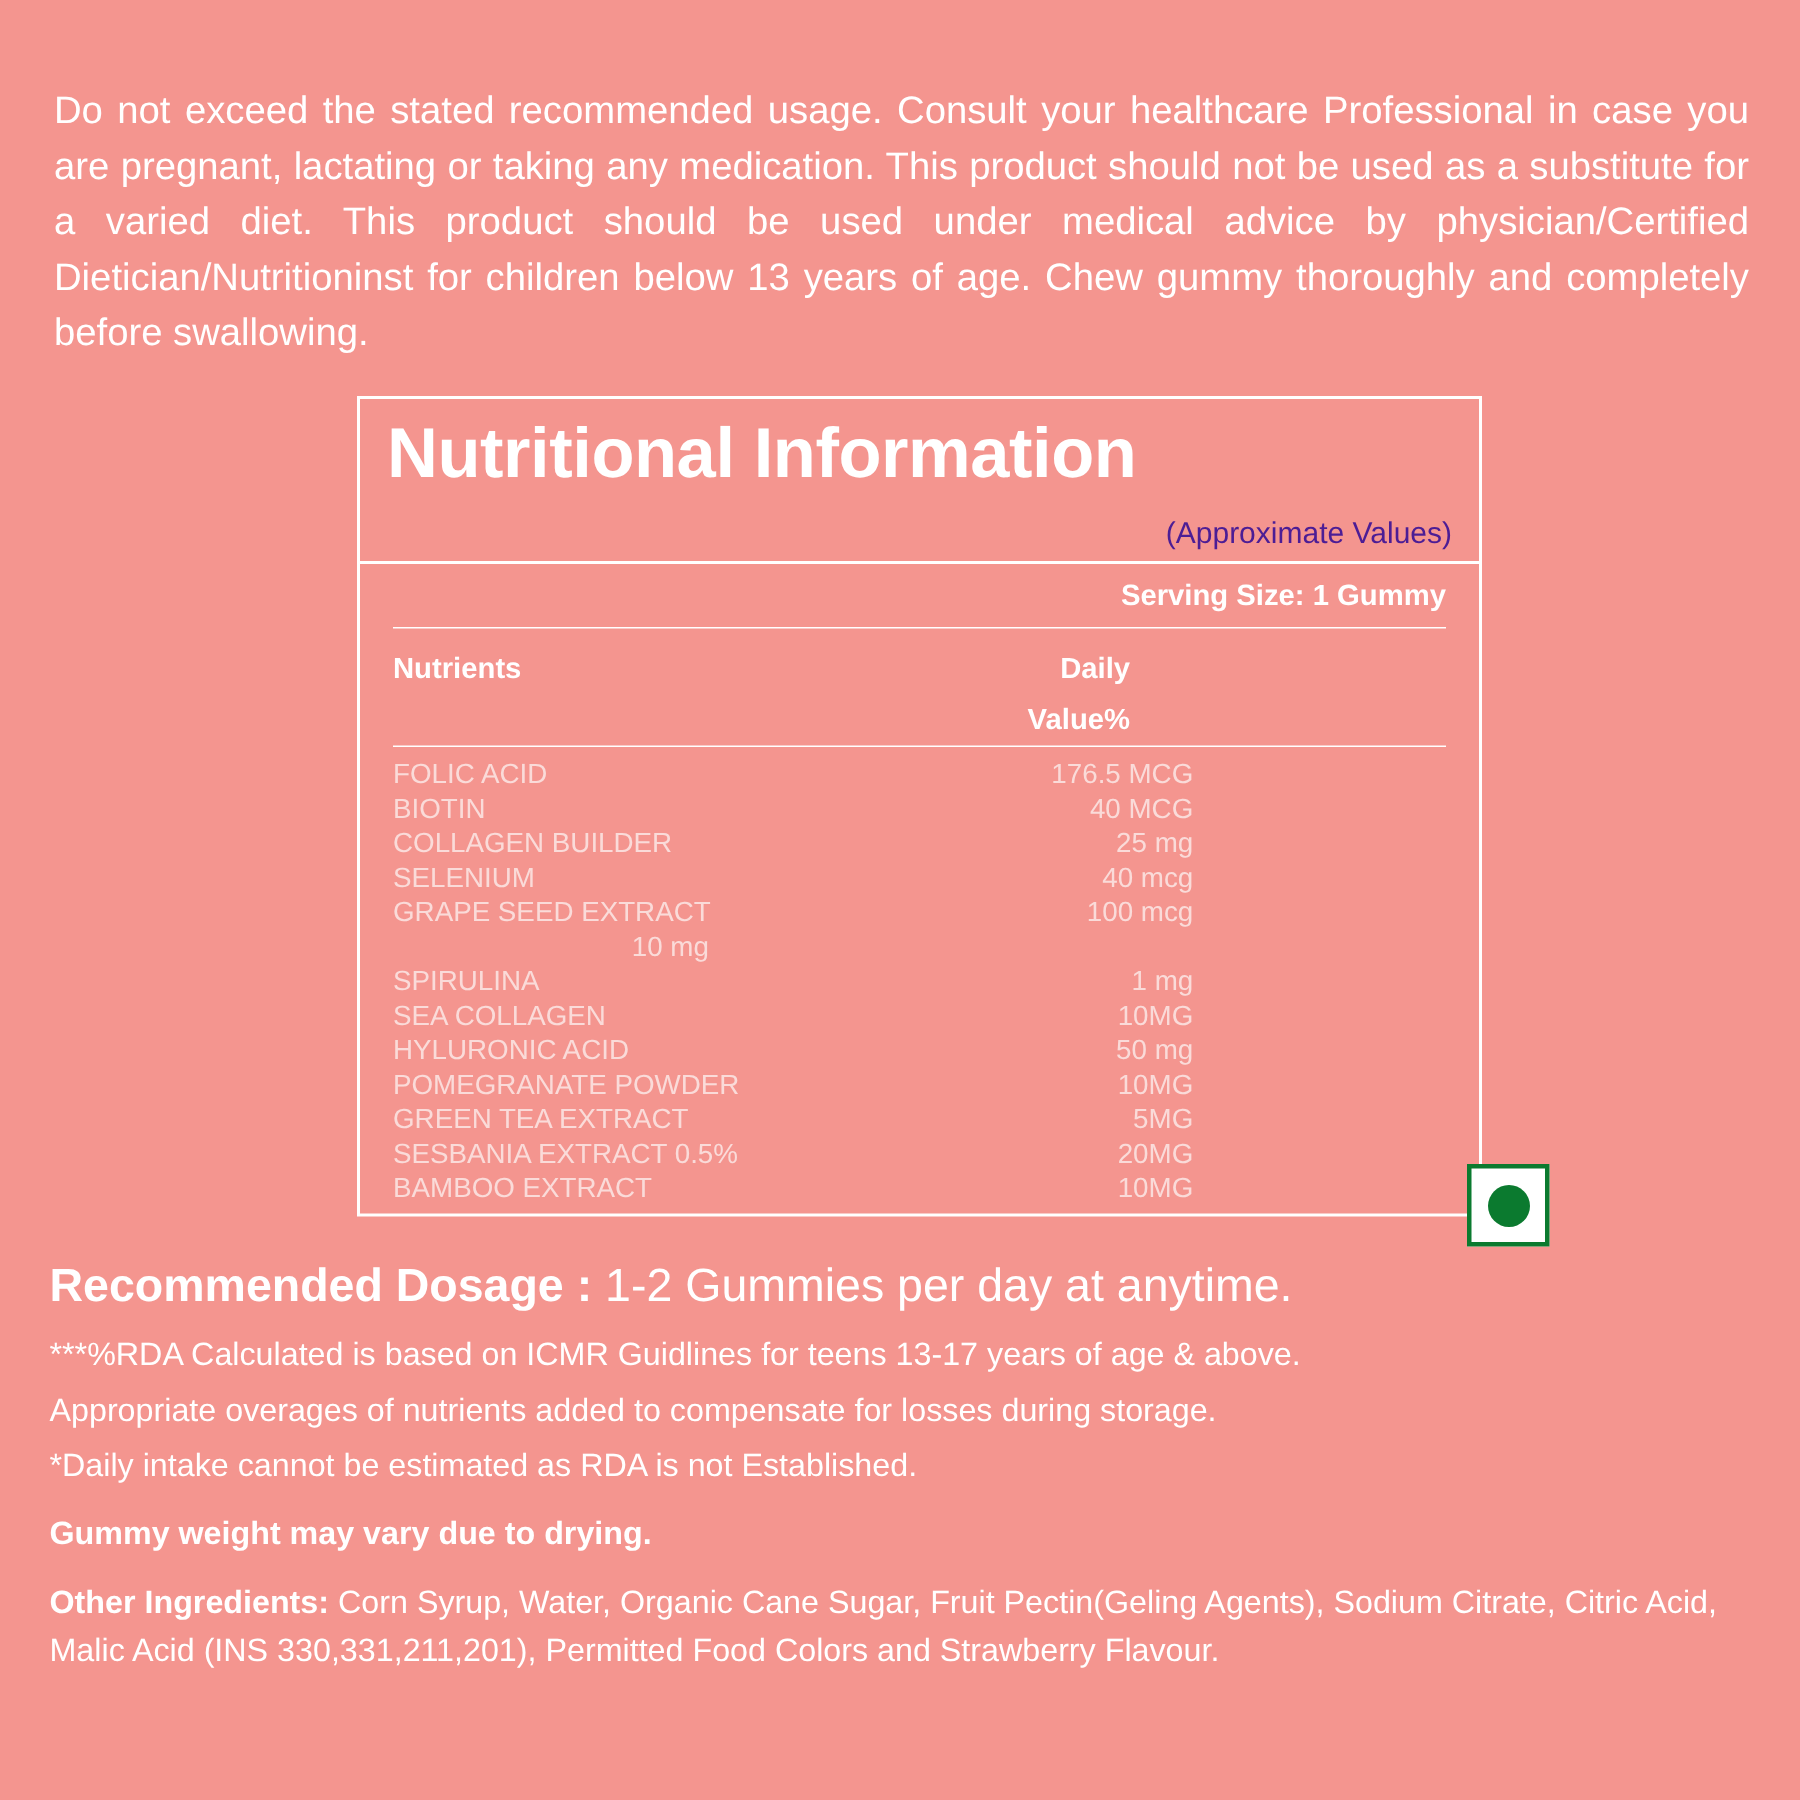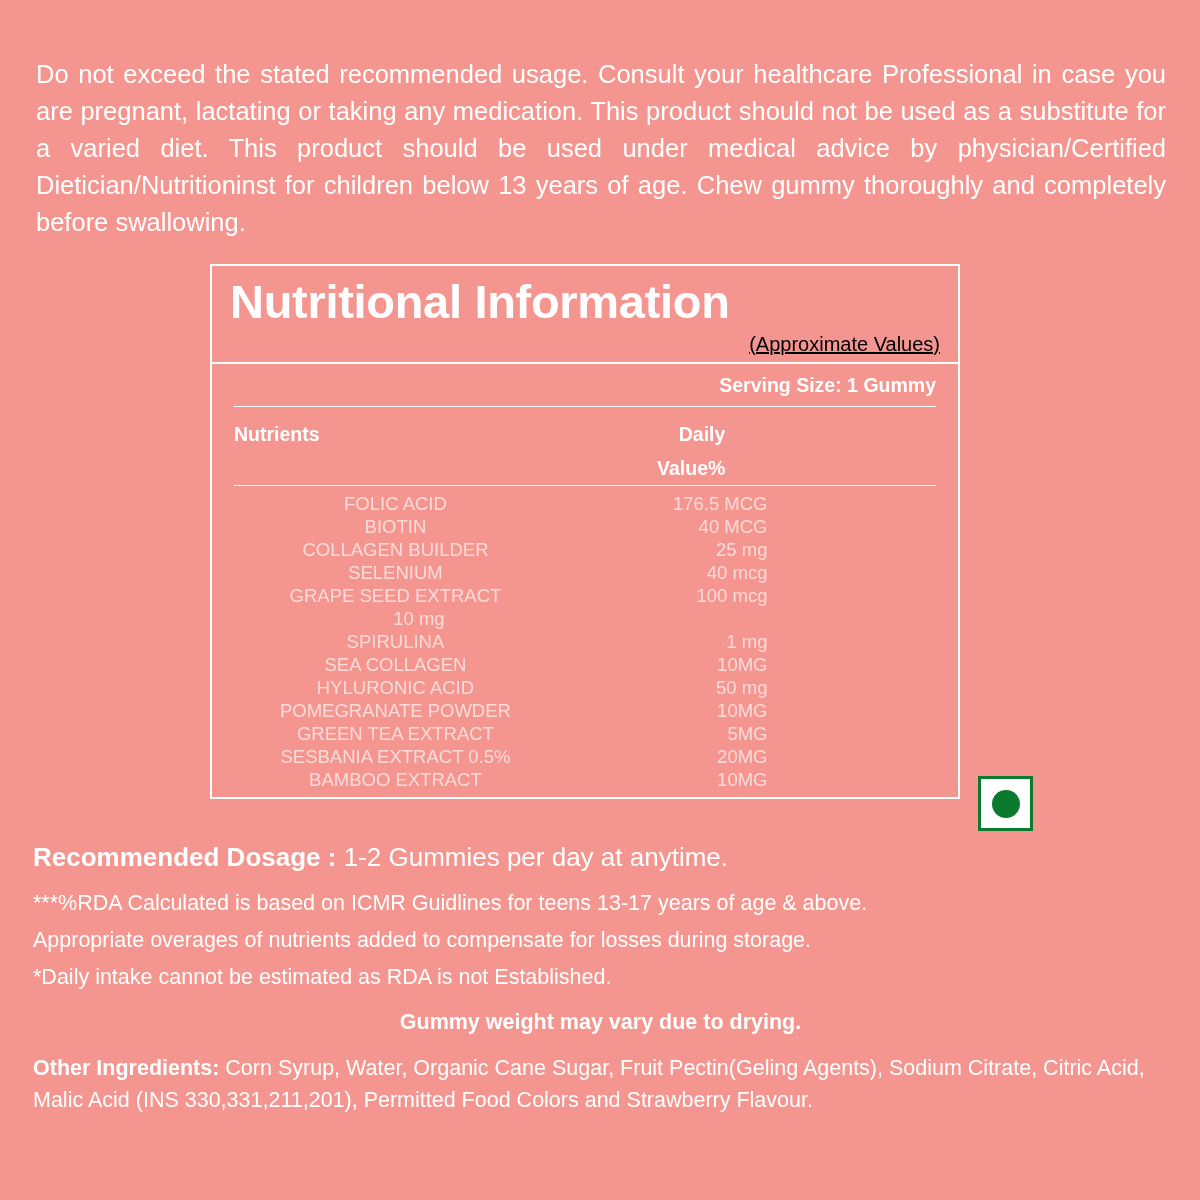--- a/index.html
+++ b/index.html
@@ -31,21 +31,21 @@
     line-height: 37px;
     text-align: justify;
     text-justify: inter-word;
     color: #ffffff;
     font-weight: 400;
   }
 
   
   .nutrition-panel {
     position: absolute;
-    left: 210px;
+    left: 238px;
     top: 264px;
     width: 750px;
     border: 2px solid #ffffff;
     box-sizing: border-box;
   }
 
   .panel-header {
     border-bottom: 2px solid #ffffff;
     padding: 8px 18px 6px 18px;
     box-sizing: border-box;
@@ -54,23 +54,22 @@
     font-size: 47px;
     font-weight: bold;
     line-height: 56px;
     letter-spacing: -0.3px;
     color: #ffffff;
   }
   .panel-subtitle {
     text-align: right;
     font-size: 20px;
     line-height: 24px;
-    margin-top: 2px;
-    color: #000000;
-    text-decoration: underline;
+    margin-top: 14px;
+    color: #4c1d95;
   }
 
   .panel-body {
     padding: 10px 22px 6px 22px;
     box-sizing: border-box;
   }
 
   .serving-size {
     font-size: 19.5px;
     font-weight: bold;
@@ -96,21 +95,21 @@
   .rows {
     padding-top: 6px;
   }
   .nut-row {
     display: flex;
     font-size: 18.5px;
     line-height: 23px;
     color: #fbe2e0;
     opacity: 0.92;
   }
-  .nut-row .c1 { width: 46%; text-align: center; }
+  .nut-row .c1 { width: 46%; }
   .nut-row .c2 { width: 30%; text-align: right; }
   .nut-row .c3 { width: 24%; text-align: right; }
 
   
   .veg-mark {
     position: absolute;
     left: 978px;
     top: 776px;
     width: 55px;
     height: 55px;
@@ -129,38 +128,37 @@
   }
 
   
   .bottom {
     position: absolute;
     left: 33px;
     top: 840px;
     width: 1135px;
   }
   .dosage {
-    font-size: 26px;
+    font-size: 31px;
     line-height: 34px;
     margin-bottom: 14px;
   }
   .dosage b { font-weight: bold; }
 
   .note {
     font-size: 21.5px;
     line-height: 31px;
     margin-bottom: 6px;
   }
   .note-bold {
     font-size: 21.5px;
     line-height: 31px;
     font-weight: bold;
     margin-top: 14px;
     margin-bottom: 14px;
-    text-align: center;
   }
   .other {
     font-size: 21.5px;
     line-height: 32px;
   }
   .other b { font-weight: bold; }
 </style>
 </head>
 <body>
 

